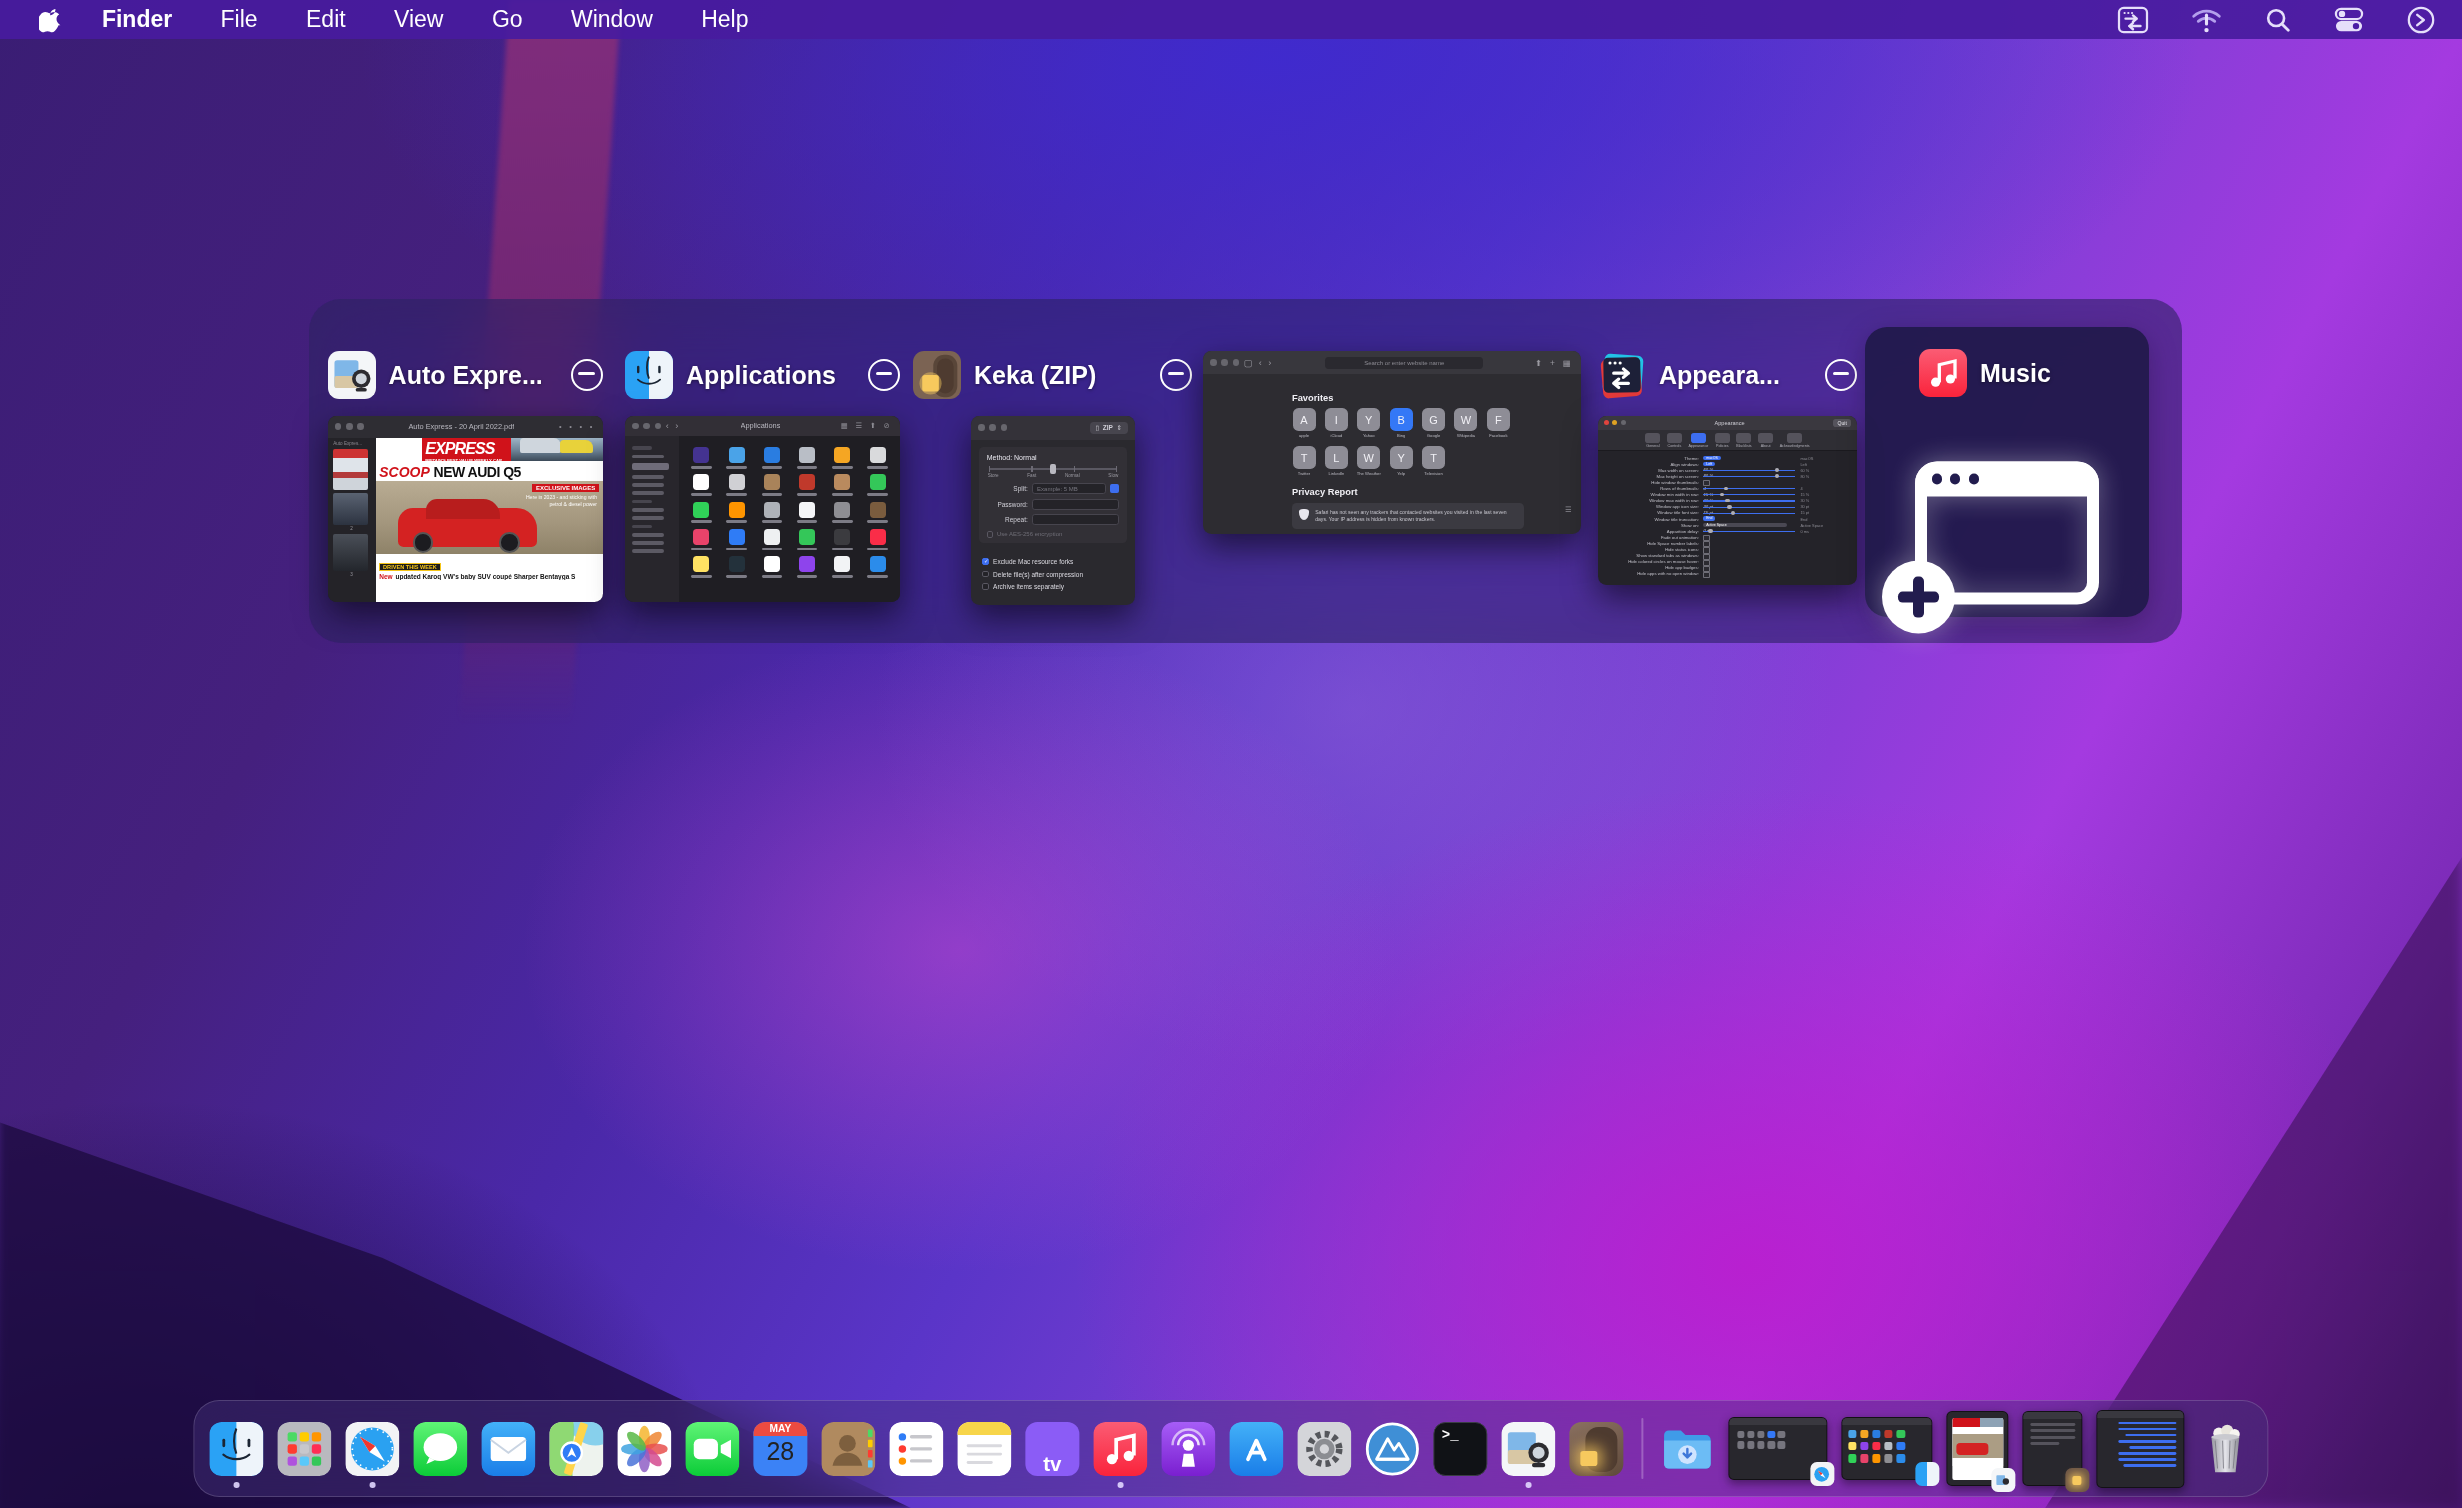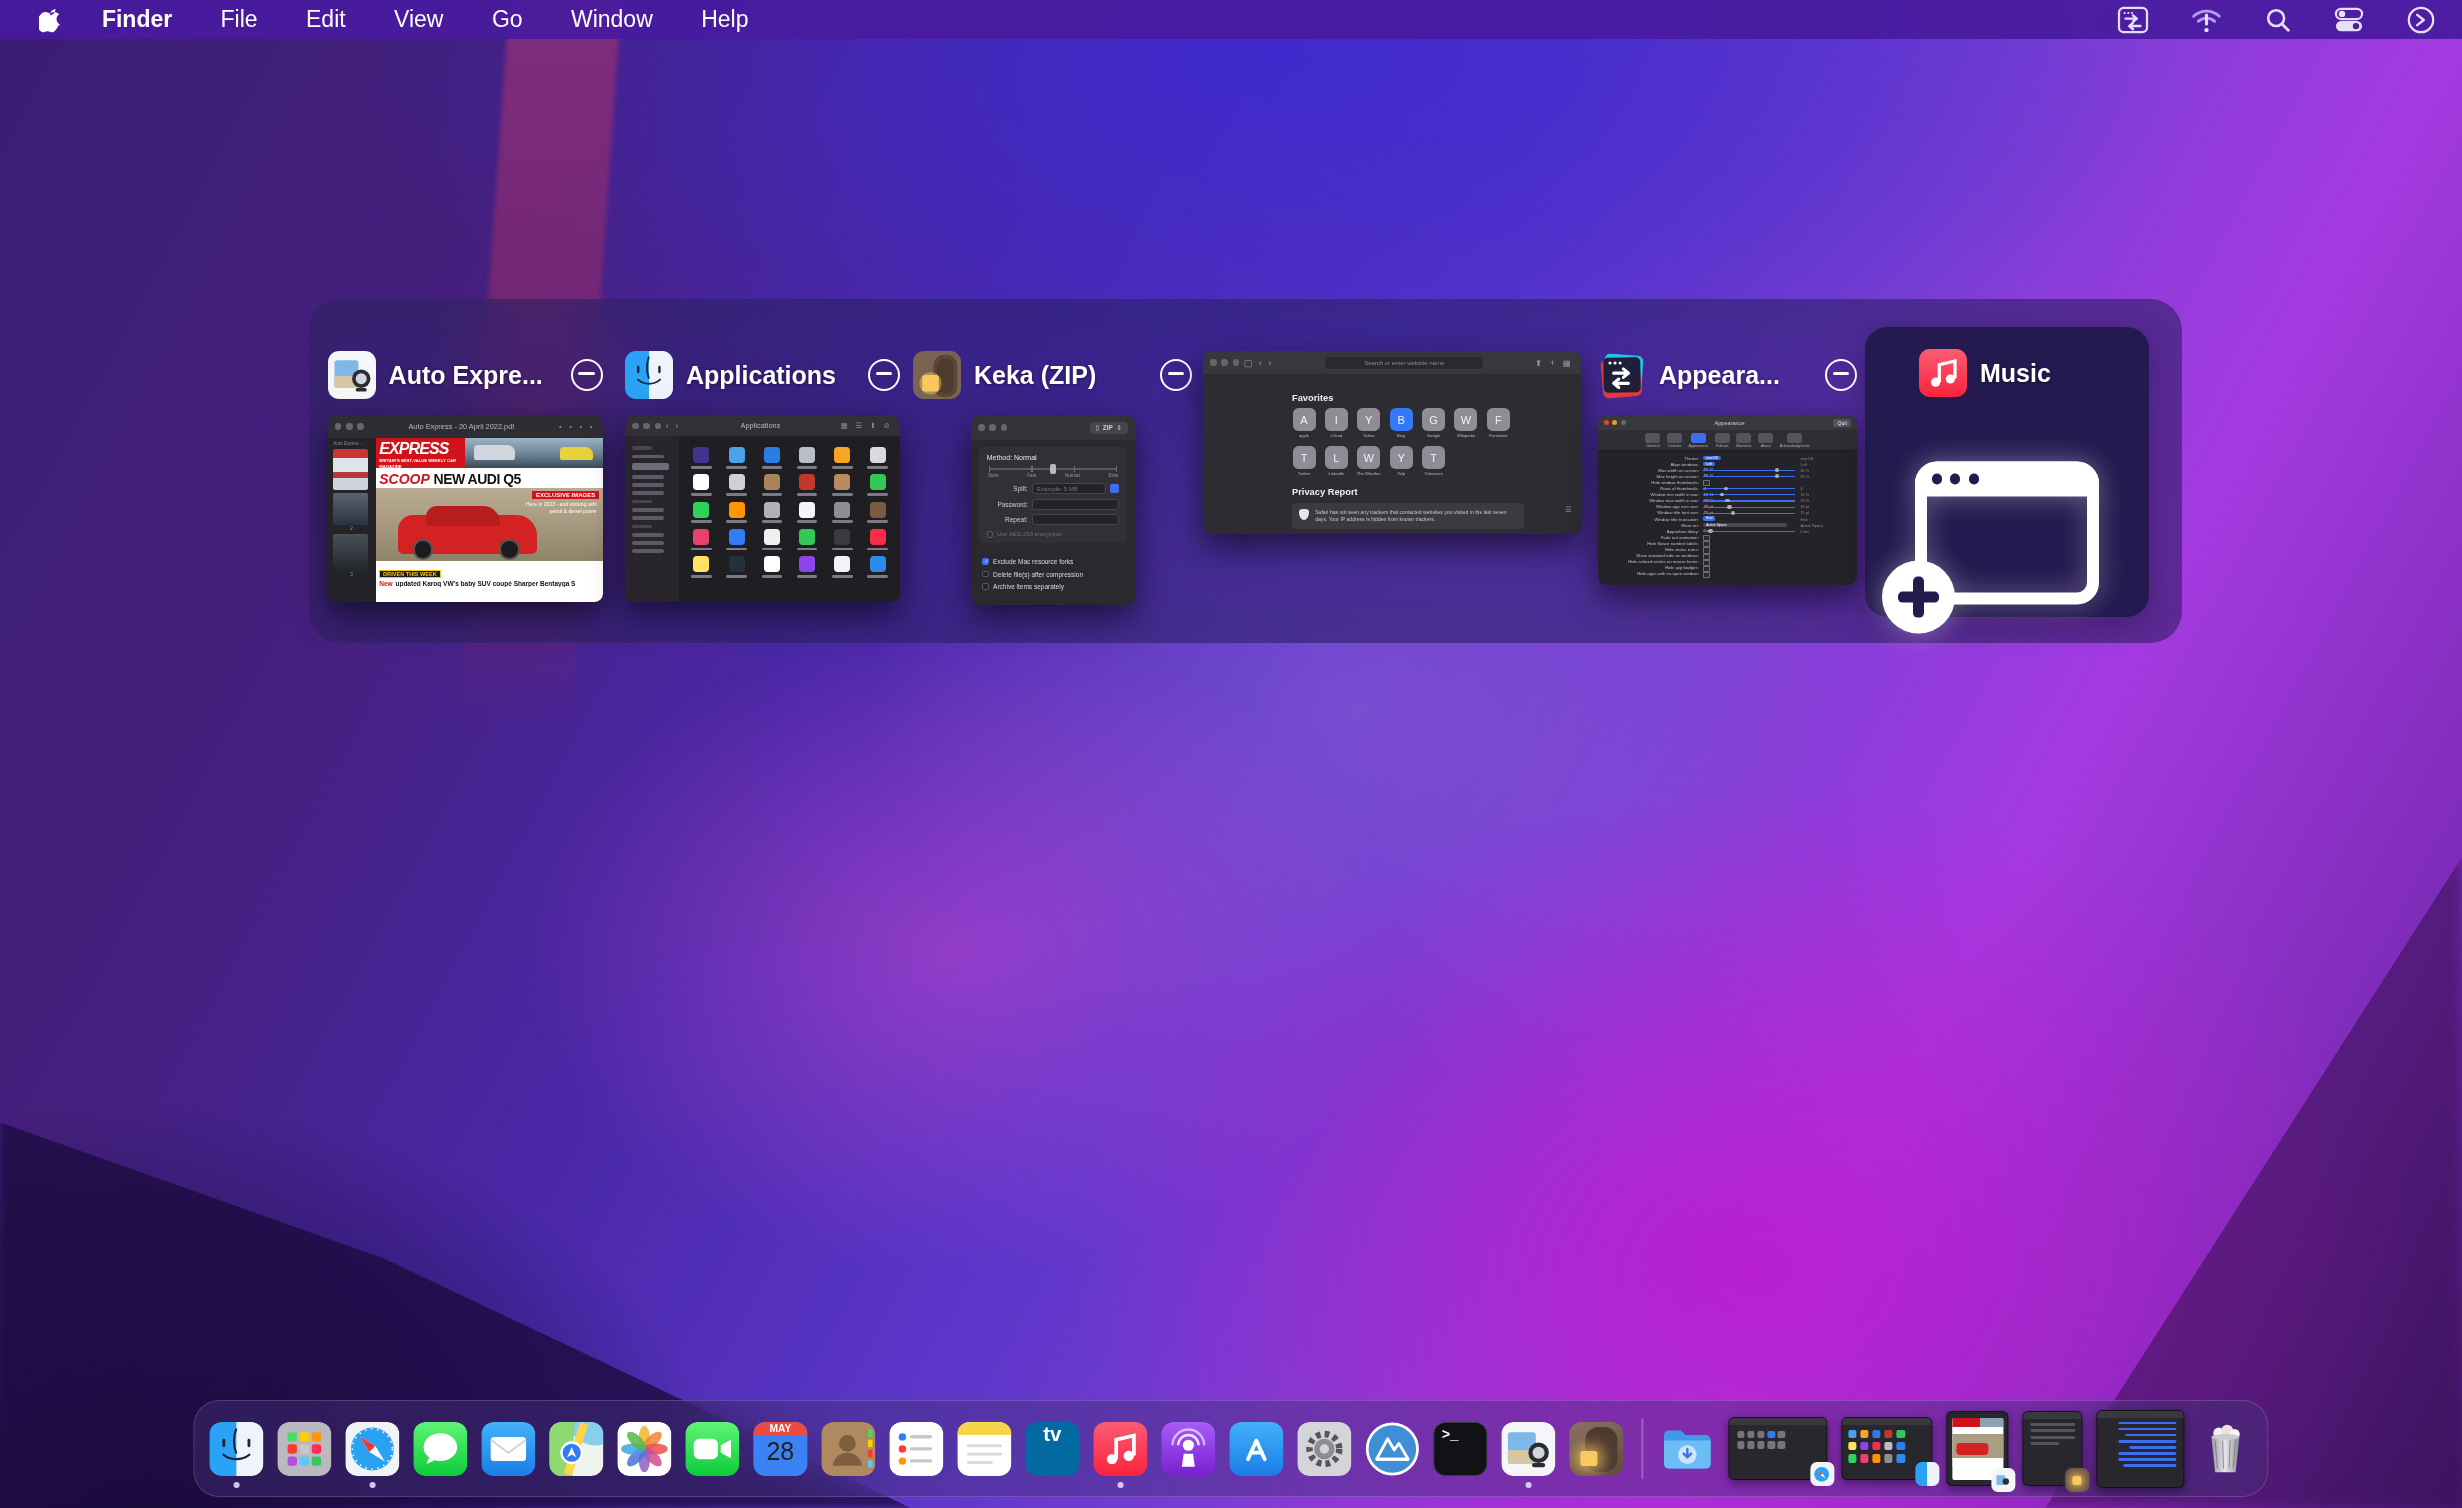--- a/index.html
+++ b/index.html
@@ -55,21 +55,21 @@
   
   .t-preview{width:275px;height:186px;}
   .pv-body{display:flex;height:164px;}
   .pv-side{width:48px;background:#242328;padding:3.7px 5.6px;box-sizing:border-box;font-size:4.6px;color:#8a8990;}
   .pv-pg{width:35px;border-radius:1.9px;margin:2.8px 0 0.9px;}
   .pv-num{display:block;text-align:center;color:#9a99a1;font-size:4.6px;}
   .pv-pg1{height:41px;background:linear-gradient(#c33 0 22%,#dfe4ea 22% 55%,#b33a3a 55% 70%,#cfd4da 70%);}
   .pv-pg2{height:32px;background:linear-gradient(#5a6372,#2c3340);}
   .pv-pg3{height:37px;background:linear-gradient(#4a4f58,#23262c);}
   .pv-page{flex:1;background:#fff;position:relative;overflow:hidden;}
-  .mag-top{display:flex;height:30px;}
+  .mag-top{display:flex;height:23px;margin-left:46px;}
   .mag-mast{width:89px;background:#d0121a;color:#fff;padding:2.8px 3.7px;box-sizing:border-box;}
   .mast-txt{font-style:italic;font-weight:bold;font-size:16px;letter-spacing:-0.9px;display:block;}
   .mag-tag{font-size:4.2px;line-height:1.2;display:block;font-weight:bold;}
   .mag-cars{flex:1;background:linear-gradient(180deg,#9db4c6 0%,#6c8296 55%,#3c4a58 100%);position:relative;}
   .mag-cars::before,.mag-cars::after{content:"";position:absolute;bottom:7.4px;border-radius:3.7px 7.4px 1.9px 1.9px;}
   .mag-cars::before{left:9.3px;width:41px;height:15px;background:#cfd6dd;}
   .mag-cars::after{right:9.3px;width:33px;height:13px;background:#e8d23a;}
   .mag-headline{padding:1.9px 3.7px;background:#fff;white-space:nowrap;}
   .scoop{color:#d0121a;font-weight:bold;font-style:italic;font-size:14px;margin-right:3.7px;}
   .hl{color:#111;font-weight:bold;font-size:14px;letter-spacing:-0.5px;}
@@ -193,21 +193,21 @@
     background:rgba(68,48,122,.45);border:0.9px solid rgba(255,255,255,.16);border-radius:26px;
     backdrop-filter:blur(28px);display:flex;align-items:center;gap:14px;padding:0 15px;}
   .di{width:54px;height:54px;border-radius:12px;position:relative;flex:0 0 54px;}
   .di svg{width:54px;height:54px;display:block;border-radius:12px;}
   .dot{position:absolute;left:50%;bottom:-12px;width:5.6px;height:5.6px;border-radius:50%;
     background:rgba(225,215,255,.9);transform:translateX(-50%);}
   .dock-div{width:1.9px;height:61px;background:rgba(255,255,255,.25);border-radius:0.9px;flex:0 0 1.9px;margin:0 3.7px;}
   .cal{background:#3b82f6;overflow:hidden;display:flex;flex-direction:column;align-items:center;}
   .cal b{width:100%;background:#ec4b41;color:#fff;font-size:10.2px;text-align:center;padding:1.9px 0;font-weight:bold;}
   .cal span{font-size:25px;color:#222;font-weight:300;line-height:1.25;}
-  .tvi{background:#0369a1;display:flex;align-items:flex-start;justify-content:center;}
+  .tvi{background:#8b5cf6;display:flex;align-items:flex-end;justify-content:center;}
   .tvi span{color:#fff;font-weight:bold;font-size:20.5px;letter-spacing:0;}
   .term{background:#101216;border:1.9px solid #3a3d44;box-sizing:border-box;}
   .term span{position:absolute;left:7.4px;top:4.6px;color:#fff;font-family:"Liberation Mono",monospace;font-size:14px;font-weight:bold;}
   .keka-ic{background:linear-gradient(160deg,#8a7060,#5f4a3c);overflow:hidden;}
   .keka-ic i{position:absolute;right:5.6px;top:5.6px;width:32px;height:45px;border-radius:13px;background:#4e3b30;}
   .keka-ic b{position:absolute;left:11px;bottom:9.3px;width:16.7px;height:15px;background:#f7c95e;border-radius:2.8px;
     box-shadow:0 0 13px 5.6px rgba(247,201,94,.65);}
   .mw{height:61px;border-radius:5.6px;background:#28272d;border:0.9px solid rgba(0,0,0,.55);position:relative;
     box-shadow:0 3.7px 9.3px rgba(0,0,0,.4);flex:0 0 auto;overflow:visible;}
   .mw .mtit{position:absolute;top:0;left:0;right:0;height:7.4px;background:#39383f;border-radius:4.6px 4.6px 0 0;}

